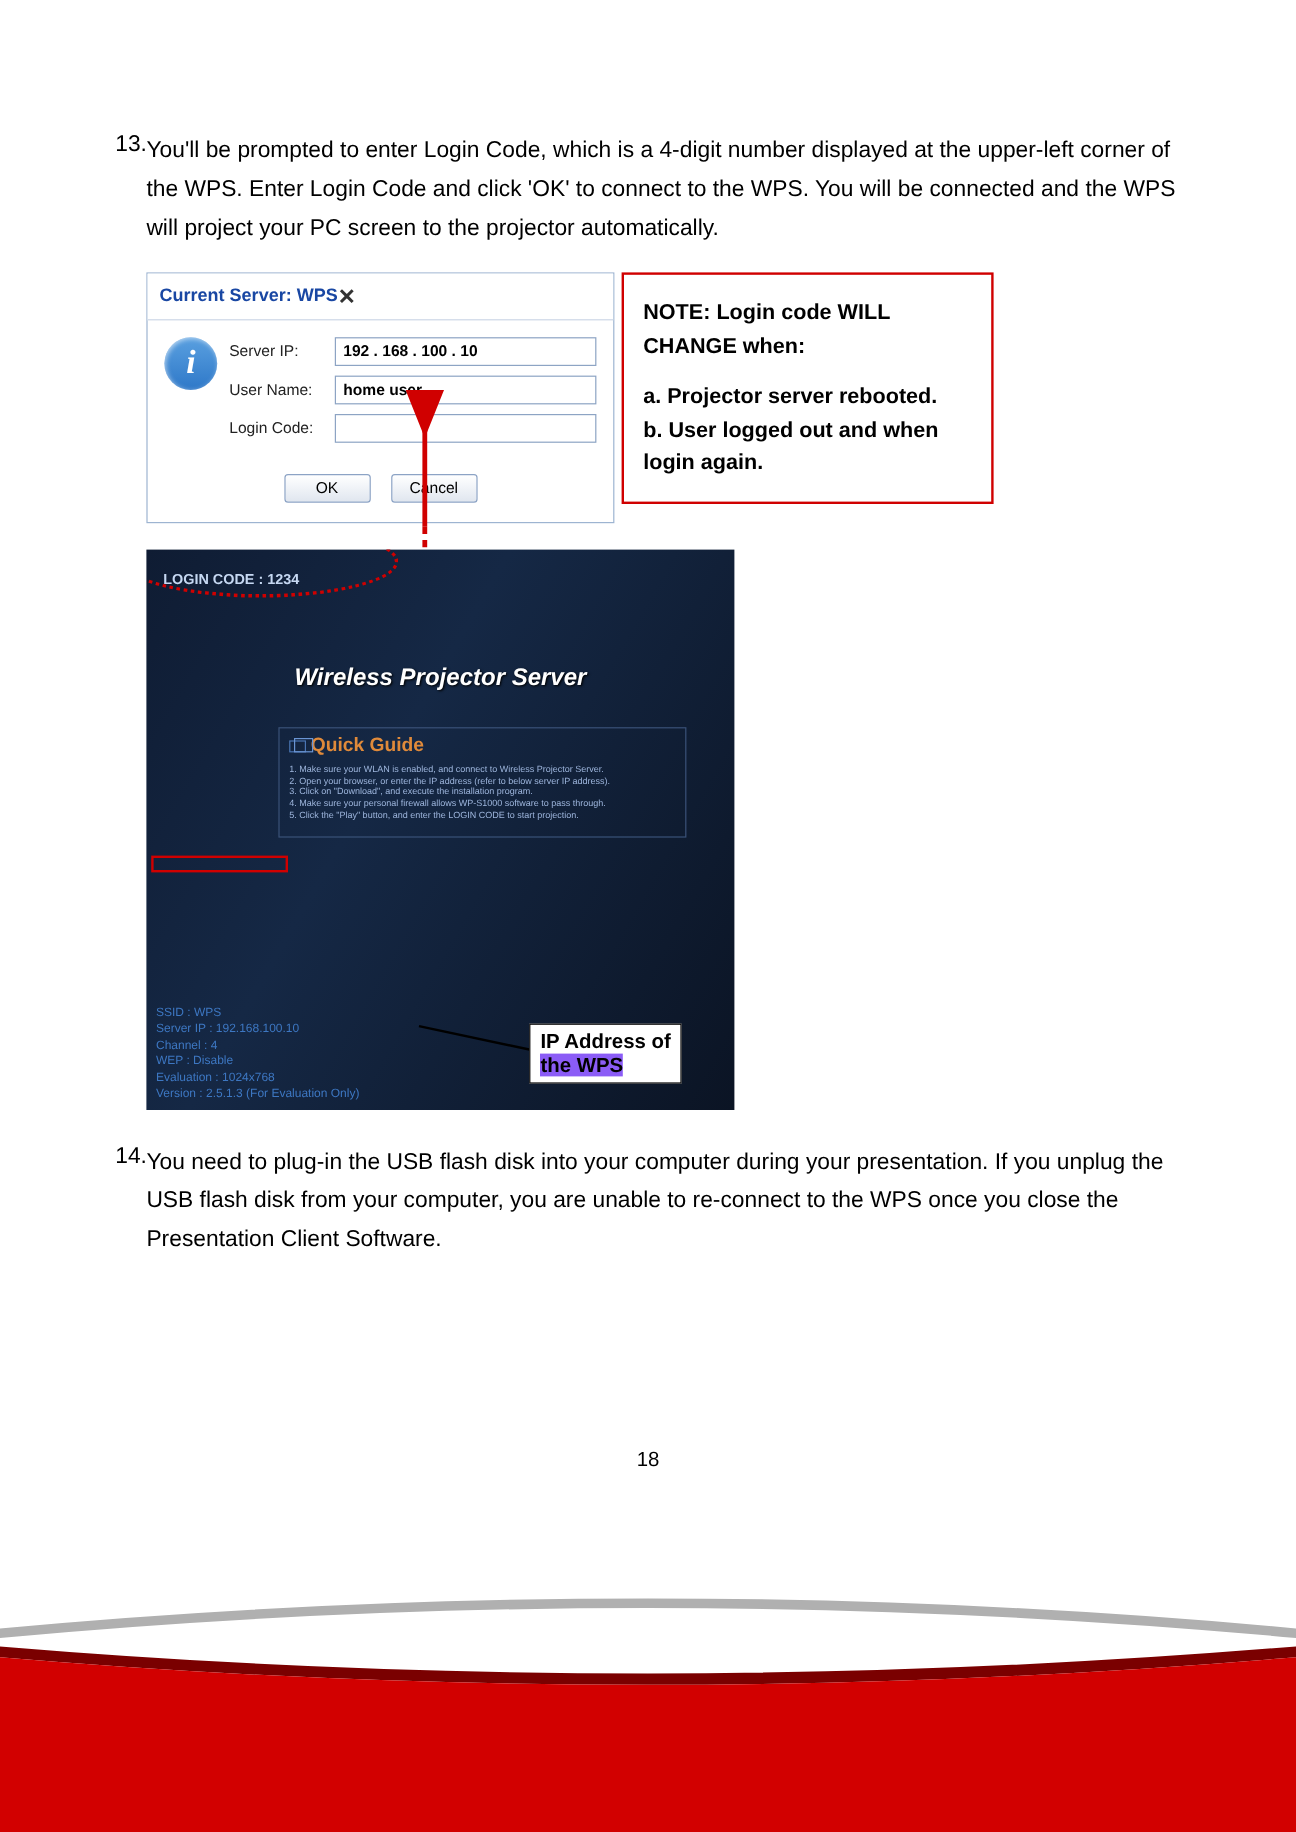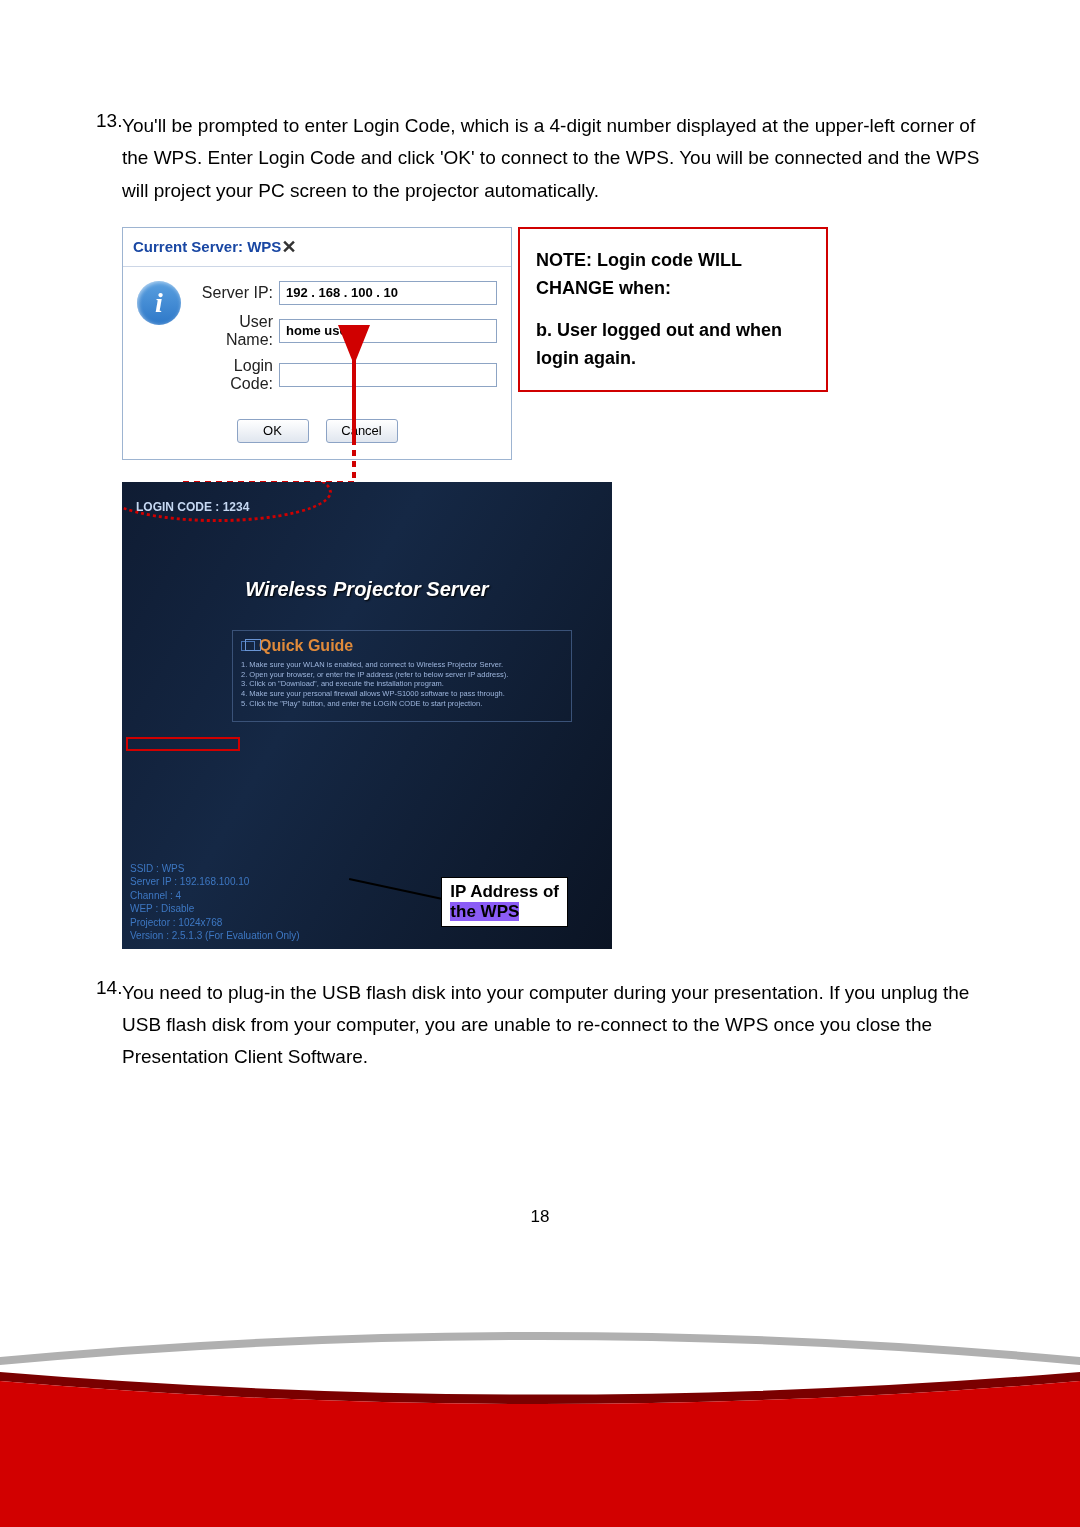--- a/index.html
+++ b/index.html
@@ -83,22 +83,22 @@
     flex: none;
   }
   .form-rows { flex:1; }
   .form-row {
     display: flex;
     align-items: center;
     margin-bottom: 8px;
   }
   .form-label {
     width: 88px;
-    font-size: 16px;
-    text-align: right;
+    font-size: 13px;
+    text-align: left;
     padding-right: 6px;
     color: #222;
   }
   .form-input {
     flex: 1;
     border: 1px solid #8da4c4;
     height: 24px;
     padding: 0 6px;
     font-size: 13px;
     font-weight: bold;
@@ -318,20 +318,21 @@
           </marker>
         </defs>
         <line x1="232" y1="212" x2="232" y2="130" stroke="#d00000" stroke-width="4" marker-end="url(#arrowhead)"></line>
         <line x1="232" y1="212" x2="232" y2="256" stroke="#d00000" stroke-width="4" stroke-dasharray="6,5"></line>
         <line x1="232" y1="256" x2="60" y2="256" stroke="#d00000" stroke-width="4" stroke-dasharray="6,5"></line>
       </svg>
     </div>
 
     <div class="note-box">
       <p>NOTE: Login code WILL CHANGE when:</p>
+      <div>a. Projector server rebooted.</div>
       <div>b. User logged out and when login again.</div>
     </div>
   </div>
 
   <div class="projector-wrap">
     <div class="projector-screen">
       <div class="login-code-badge">LOGIN CODE : 1234</div>
       <div class="dotted-circle"></div>
       <div class="wps-title">Wireless Projector Server</div>
       <div class="quick-guide">
@@ -345,21 +346,21 @@
           <li>Click on "Download", and execute the installation program.</li>
           <li>Make sure your personal firewall allows WP-S1000 software to pass through.</li>
           <li>Click the "Play" button, and enter the LOGIN CODE to start projection.</li>
         </ol>
       </div>
       <div class="server-info">
         <div>SSID : WPS</div>
         <div>Server IP : 192.168.100.10</div>
         <div>Channel : 4</div>
         <div>WEP : Disable</div>
-        <div>Projector : 1024x768</div>
+        <div>Evaluation : 1024x768</div>
         <div>Version : 2.5.1.3 (For Evaluation Only)</div>
       </div>
       <div class="red-box"></div>
       <div class="ip-lead"></div>
       <div class="ip-callout">
         <div>IP Address of</div>
         <div><span class="hl">the WPS</span></div>
       </div>
     </div>
   </div>

